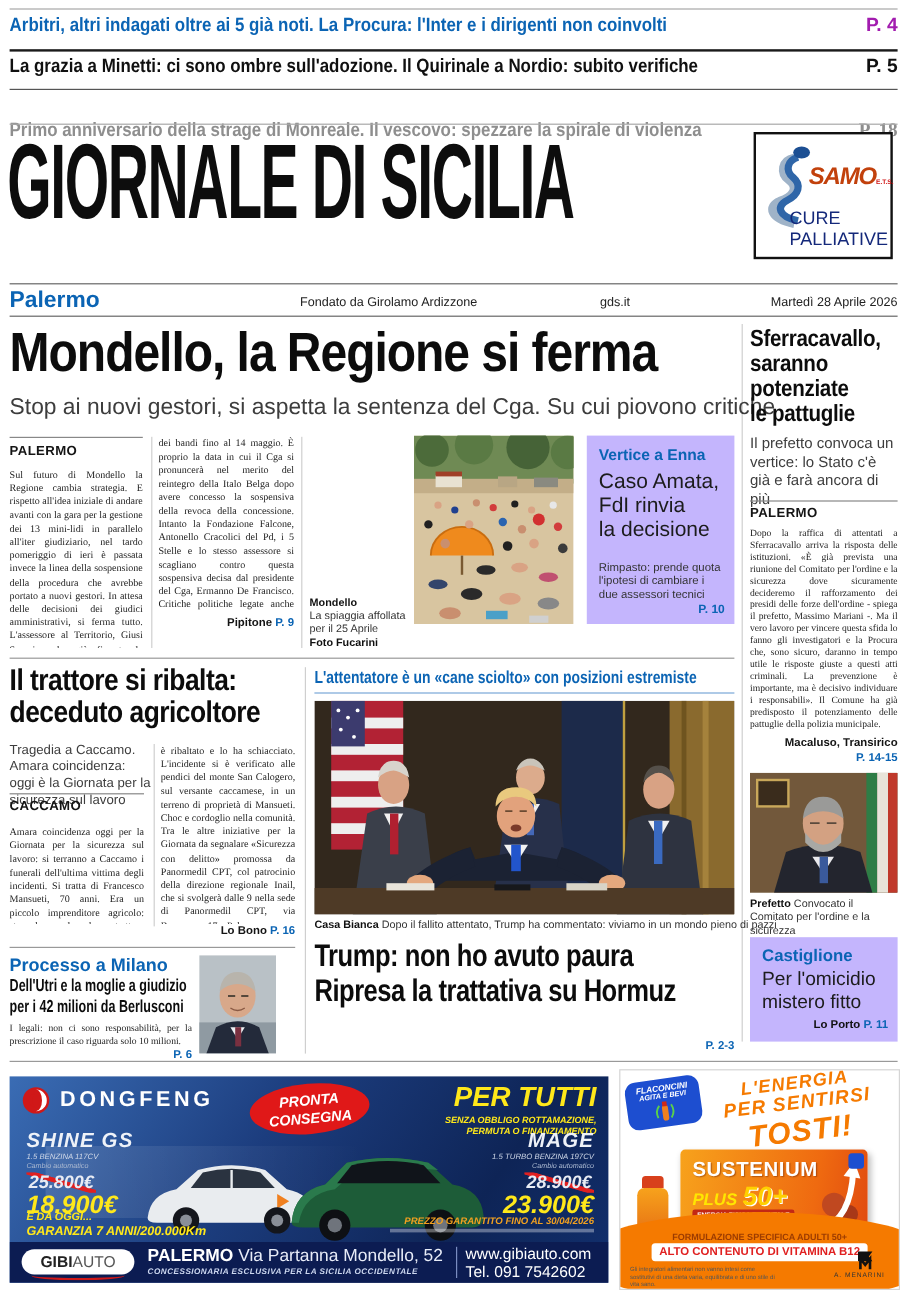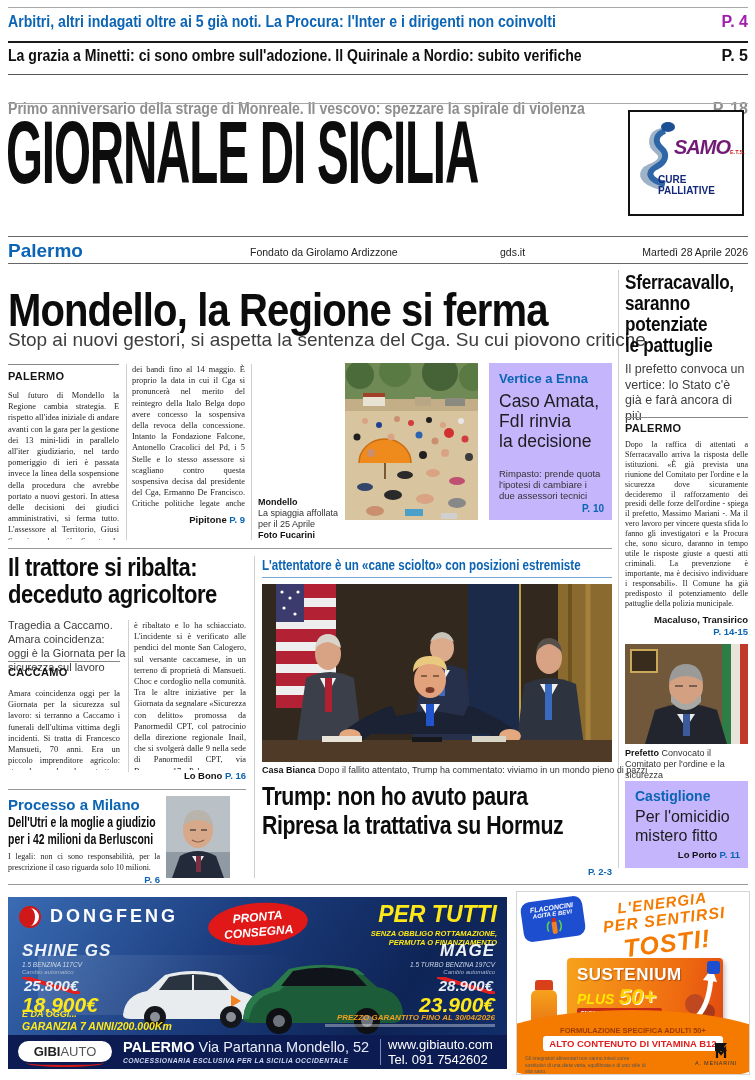--- a/index.html
+++ b/index.html
@@ -36,50 +36,50 @@
     <span class="abs" style="right:0;top:0;font-size:16px;font-weight:bold;color:#a21caf;">P. 4</span>
   </div>
   <div class="hline" style="left:8px;top:41px;width:740px;height:2px;background:#1a1a1a;"></div>
   <div class="abs" style="left:8px;top:47px;width:740px;height:24px;">
     <span class="sx sx88" style="font-size:16px;font-weight:bold;color:#101010;">La grazia a Minetti: ci sono ombre sull'adozione. Il Quirinale a Nordio: subito verifiche</span>
     <span class="abs" style="right:0;top:0;font-size:16px;font-weight:bold;color:#101010;">P. 5</span>
   </div>
   <div class="hline" style="left:8px;top:74px;width:740px;background:#555;"></div>
   <div class="abs" style="left:8px;top:80px;width:740px;height:24px;margin-top:20px;">
     <span class="sx sx88" style="font-size:16px;font-weight:bold;color:#8e8e8e;">Primo anniversario della strage di Monreale. Il vescovo: spezzare la spirale di violenza</span>
-    <span class="abs" style="right:0;top:0;font-size:16px;font-weight:bold;color:#8e8e8e;">P. 18</span>
+    <span class="abs" style="right:0;top:0;font-size:16px;font-weight:bold;color:#8e8e8e;font-family:Liberation Serif, serif;">P. 18</span>
   </div>
   <div class="hline" style="left:8px;top:103px;width:740px;background:#a8a8a8;"></div>
 
   <div class="abs" style="left:6px;top:108px;">
     <span class="sx sx58" style="font-size:82px;font-weight:bold;letter-spacing:-2px;color:#0d0d0d;line-height:1;">GIORNALE DI SICILIA</span>
   </div>
 
   <div class="abs" style="left:628px;top:110px;width:112px;height:102px;border:2px solid #111;background:#fff;">
     <svg class="abs" style="left:2px;top:4px;" width="52" height="78" viewBox="0 0 52 78">
       <path d="M30,70 C10,66 8,56 18,52 C30,48 34,40 26,34 C18,28 20,18 30,16" fill="none" stroke="#9fb3c8" stroke-width="8"></path>
       <path d="M33,68 C16,64 15,56 24,51 C34,46 36,38 29,32 C22,26 24,18 33,15" fill="none" stroke="#2f66a8" stroke-width="6"></path>
       <ellipse cx="36" cy="11" rx="7" ry="5" fill="#1c4f93"></ellipse>
     </svg>
     <div class="abs" style="left:44px;top:24px;">
-      <span style="font-size:20px;font-weight:bold;font-style:italic;color:#701a75;letter-spacing:-1px;">SAMO</span><span style="font-size:5.5px;font-weight:bold;color:#d01818;">E.T.S.</span>
-    </div>
-    <div class="abs" style="left:28px;top:62px;font-size:10px;font-weight:bold;color:#14287a;">CURE PALLIATIVE</div>
+      <span style="font-size:20px;font-weight:bold;font-style:italic;color:#c2410c;letter-spacing:-1px;">SAMO</span><span style="font-size:5.5px;font-weight:bold;color:#d01818;">E.T.S.</span>
+    </div>
+    <div class="abs" style="left:28px;top:62px;font-size:15px;font-weight:normal;color:#14287a;">CURE PALLIATIVE</div>
   </div>
 
   <div class="hline" style="left:8px;top:236px;width:740px;background:#666;"></div>
   <div class="abs" style="left:8px;top:240px;font-size:19px;font-weight:bold;color:#0b64b4;">Palermo</div>
   <div class="abs" style="left:250px;top:246px;font-size:10.5px;color:#222;">Fondato da Girolamo Ardizzone</div>
   <div class="abs" style="left:500px;top:246px;font-size:10.5px;color:#222;">gds.it</div>
   <div class="abs" style="right:7px;top:246px;font-size:10.5px;color:#222;">Martedì 28 Aprile 2026</div>
   <div class="hline" style="left:8px;top:263px;width:740px;background:#666;"></div>
 
   <div class="vline" style="left:618px;top:270px;height:598px;"></div>
 
-  <div class="abs" style="left:8px;top:283px;">
+  <div class="abs" style="left:8px;top:266px;">
     <span class="sx" style="transform:scaleX(.87);font-size:46px;font-weight:bold;letter-spacing:-1px;color:#0c0c0c;">Mondello, la Regione si ferma</span>
   </div>
   <div class="abs standfirst" style="left:8px;top:329px;font-size:19px;">Stop ai nuovi gestori, si aspetta la sentenza del Cga. Su cui piovono critiche</div>
 
   <div class="hline" style="left:8px;top:364px;width:111px;background:#888;"></div>
   <div class="abs kicker" style="left:8px;top:370px;">PALERMO</div>
   <div class="abs serifcol" style="left:8px;top:390px;width:111px;height:150px;">Sul futuro di Mondello la Regione cambia strategia. E rispetto all'idea iniziale di andare avanti con la gara per la gestione dei 13 mini-lidi in parallelo all'iter giudiziario, nel tardo pomeriggio di ieri è passata invece la linea della sospensione della procedura che avrebbe portato a nuovi gestori. In attesa delle decisioni dei giudici amministrativi, si ferma tutto. L'assessore al Territorio, Giusi Savarino, ha già firmato la sospensione</div>
   <div class="vline" style="left:126px;top:364px;height:176px;"></div>
   <div class="abs serifcol" style="left:132px;top:364px;width:113px;height:148px;">dei bandi fino al 14 maggio. È proprio la data in cui il Cga si pronuncerà nel merito del reintegro della Italo Belga dopo avere concesso la sospensiva della revoca della concessione. Intanto la Fondazione Falcone, Antonello Cracolici del Pd, i 5 Stelle e lo stesso assessore si scagliano contro questa sospensiva decisa dal presidente del Cga, Ermanno De Francisco. Critiche politiche legate anche all'interdittiva antimafia che è stata alla base della revoca. Ma l'Italo-Belga si difende pure su questo punto.</div>
   <div class="abs byline" style="left:132px;top:514px;width:113px;">

